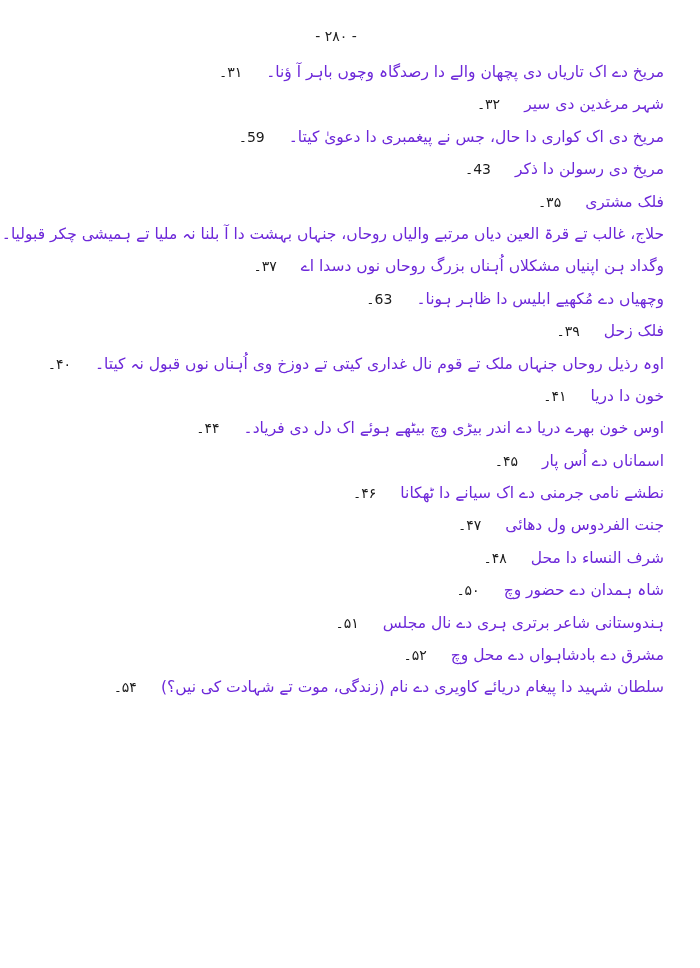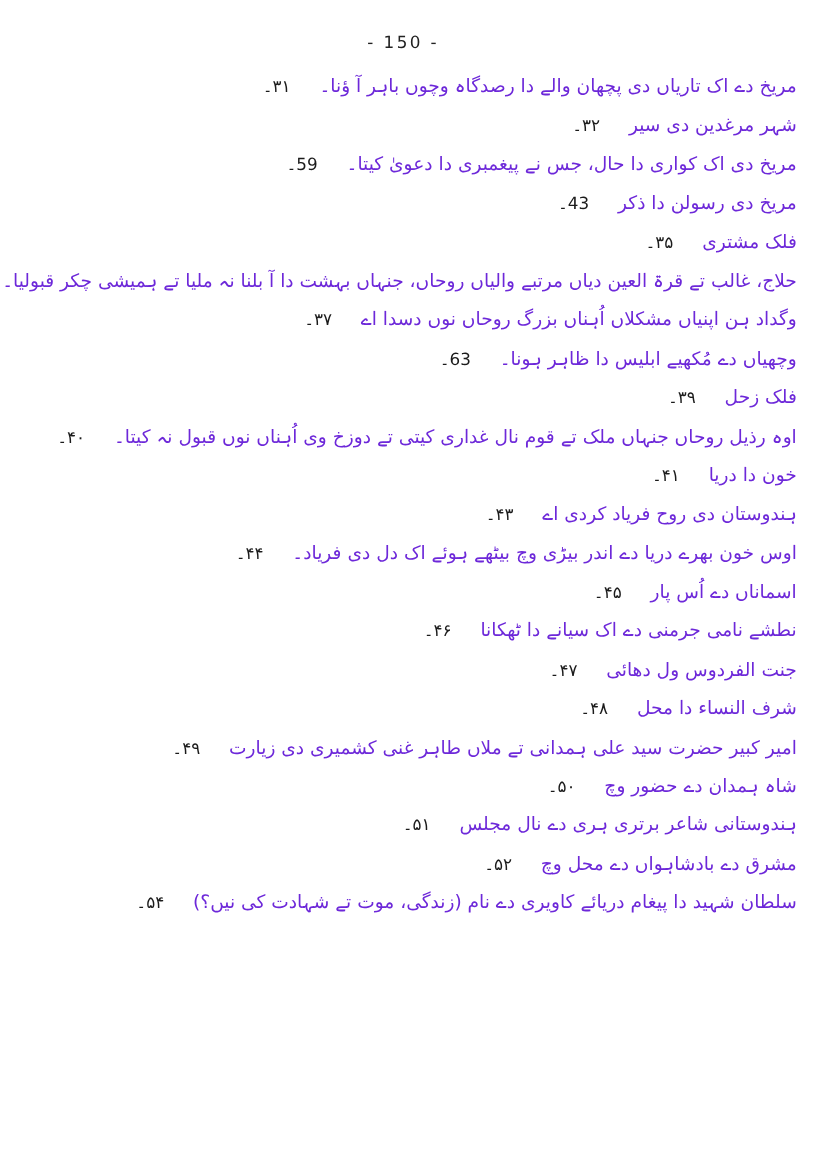--- a/index.html
+++ b/index.html
@@ -43,39 +43,37 @@
     display: inline-block;
     margin-right: 24px;     
     font-size: 14px;
     color: #1b1b1b;
   }
 </style>
 </head>
 <body>
 
 <div class="page">
-  <div class="page-number">- 150 -</div>
+  <div class="page-number">- ۲۸۰ -</div>
 
   <div class="toc-list" id="toc-list">
       <div class="toc-row"><span class="item-text">مریخ دے اک تاریاں دی پچھان والے دا رصدگاہ وچوں باہر آ ؤنا۔</span><span class="item-num">۳۱۔</span></div>
       <div class="toc-row"><span class="item-text">شہر مرغدین دی سیر</span><span class="item-num">۳۲۔</span></div>
       <div class="toc-row"><span class="item-text">مریخ دی اک کواری دا حال، جس نے پیغمبری دا دعویٰ کیتا۔</span><span class="item-num">59۔</span></div>
       <div class="toc-row"><span class="item-text">مریخ دی رسولن دا ذکر</span><span class="item-num">43۔</span></div>
       <div class="toc-row"><span class="item-text">فلک مشتری</span><span class="item-num">۳۵۔</span></div>
       <div class="toc-row"><span class="item-text">حلاج، غالب تے قرۃ العین دیاں مرتبے والیاں روحاں، جنہاں بہشت دا آ بلنا نہ ملیا تے ہمیشی چکر قبولیا۔</span></div>
       <div class="toc-row"><span class="item-text">وگداد ہن اپنیاں مشکلاں اُہناں بزرگ روحاں نوں دسدا اے</span><span class="item-num">۳۷۔</span></div>
       <div class="toc-row"><span class="item-text">وچھیاں دے مُکھیے ابلیس دا ظاہر ہونا۔</span><span class="item-num">63۔</span></div>
       <div class="toc-row"><span class="item-text">فلک زحل</span><span class="item-num">۳۹۔</span></div>
       <div class="toc-row"><span class="item-text">اوہ رذیل روحاں جنہاں ملک تے قوم نال غداری کیتی تے دوزخ وی اُہناں نوں قبول نہ کیتا۔</span><span class="item-num">۴۰۔</span></div>
       <div class="toc-row"><span class="item-text">خون دا دریا</span><span class="item-num">۴۱۔</span></div>
-      <div class="toc-row"><span class="item-text">ہندوستان دی روح فریاد کردی اے</span><span class="item-num">۴۳۔</span></div>
       <div class="toc-row"><span class="item-text">اوس خون بھرے دریا دے اندر بیڑی وچ بیٹھے ہوئے اک دل دی فریاد۔</span><span class="item-num">۴۴۔</span></div>
       <div class="toc-row"><span class="item-text">اسماناں دے اُس پار</span><span class="item-num">۴۵۔</span></div>
       <div class="toc-row"><span class="item-text">نطشے نامی جرمنی دے اک سیانے دا ٹھکانا</span><span class="item-num">۴۶۔</span></div>
       <div class="toc-row"><span class="item-text">جنت الفردوس ول دھائی</span><span class="item-num">۴۷۔</span></div>
       <div class="toc-row"><span class="item-text">شرف النساء دا محل</span><span class="item-num">۴۸۔</span></div>
-      <div class="toc-row"><span class="item-text">امیر کبیر حضرت سید علی ہمدانی تے ملاں طاہر غنی کشمیری دی زیارت</span><span class="item-num">۴۹۔</span></div>
       <div class="toc-row"><span class="item-text">شاہ ہمدان دے حضور وچ</span><span class="item-num">۵۰۔</span></div>
       <div class="toc-row"><span class="item-text">ہندوستانی شاعر برتری ہری دے نال مجلس</span><span class="item-num">۵۱۔</span></div>
       <div class="toc-row"><span class="item-text">مشرق دے بادشاہواں دے محل وچ</span><span class="item-num">۵۲۔</span></div>
       <div class="toc-row"><span class="item-text">سلطان شہید دا پیغام دریائے کاویری دے نام (زندگی، موت تے شہادت کی نیں؟)</span><span class="item-num">۵۴۔</span></div>
     </div>
 </div>
 
 </body></html>

